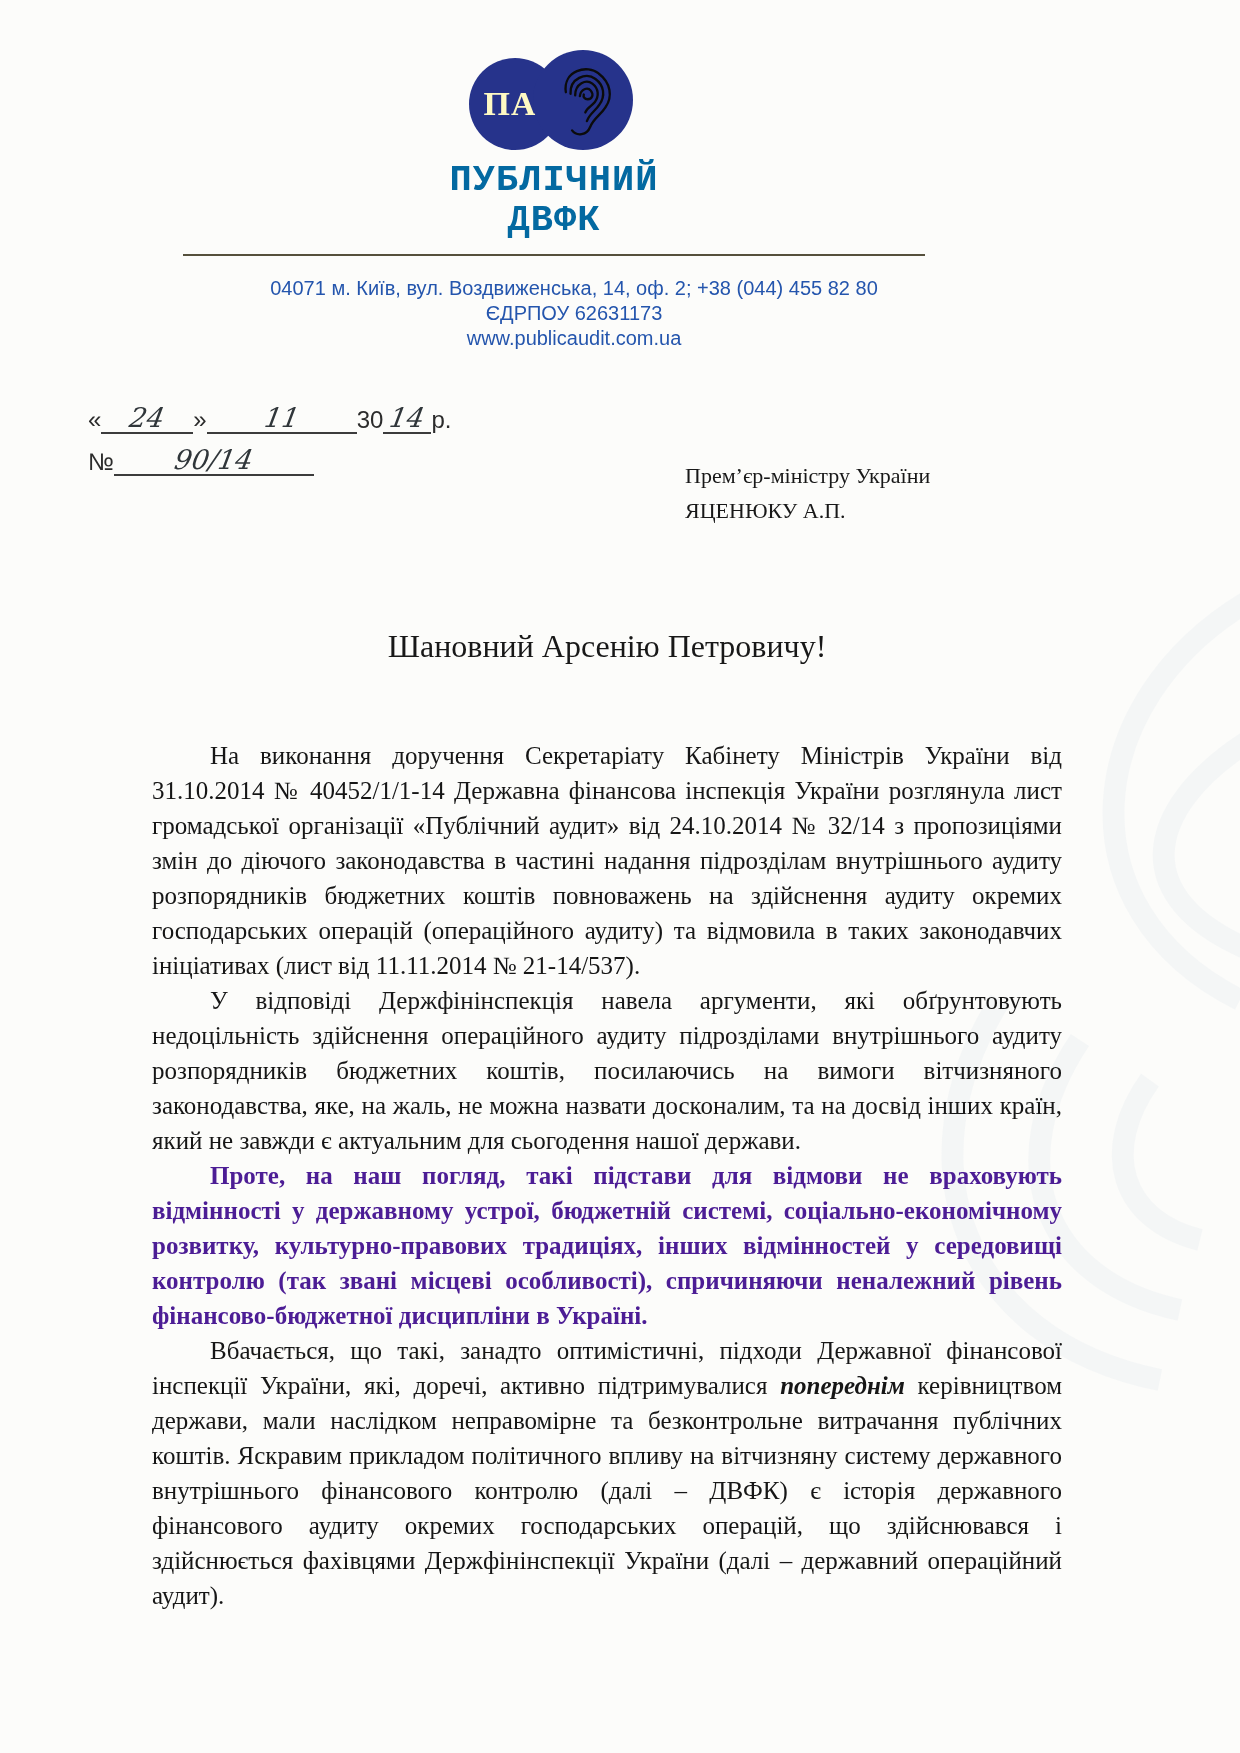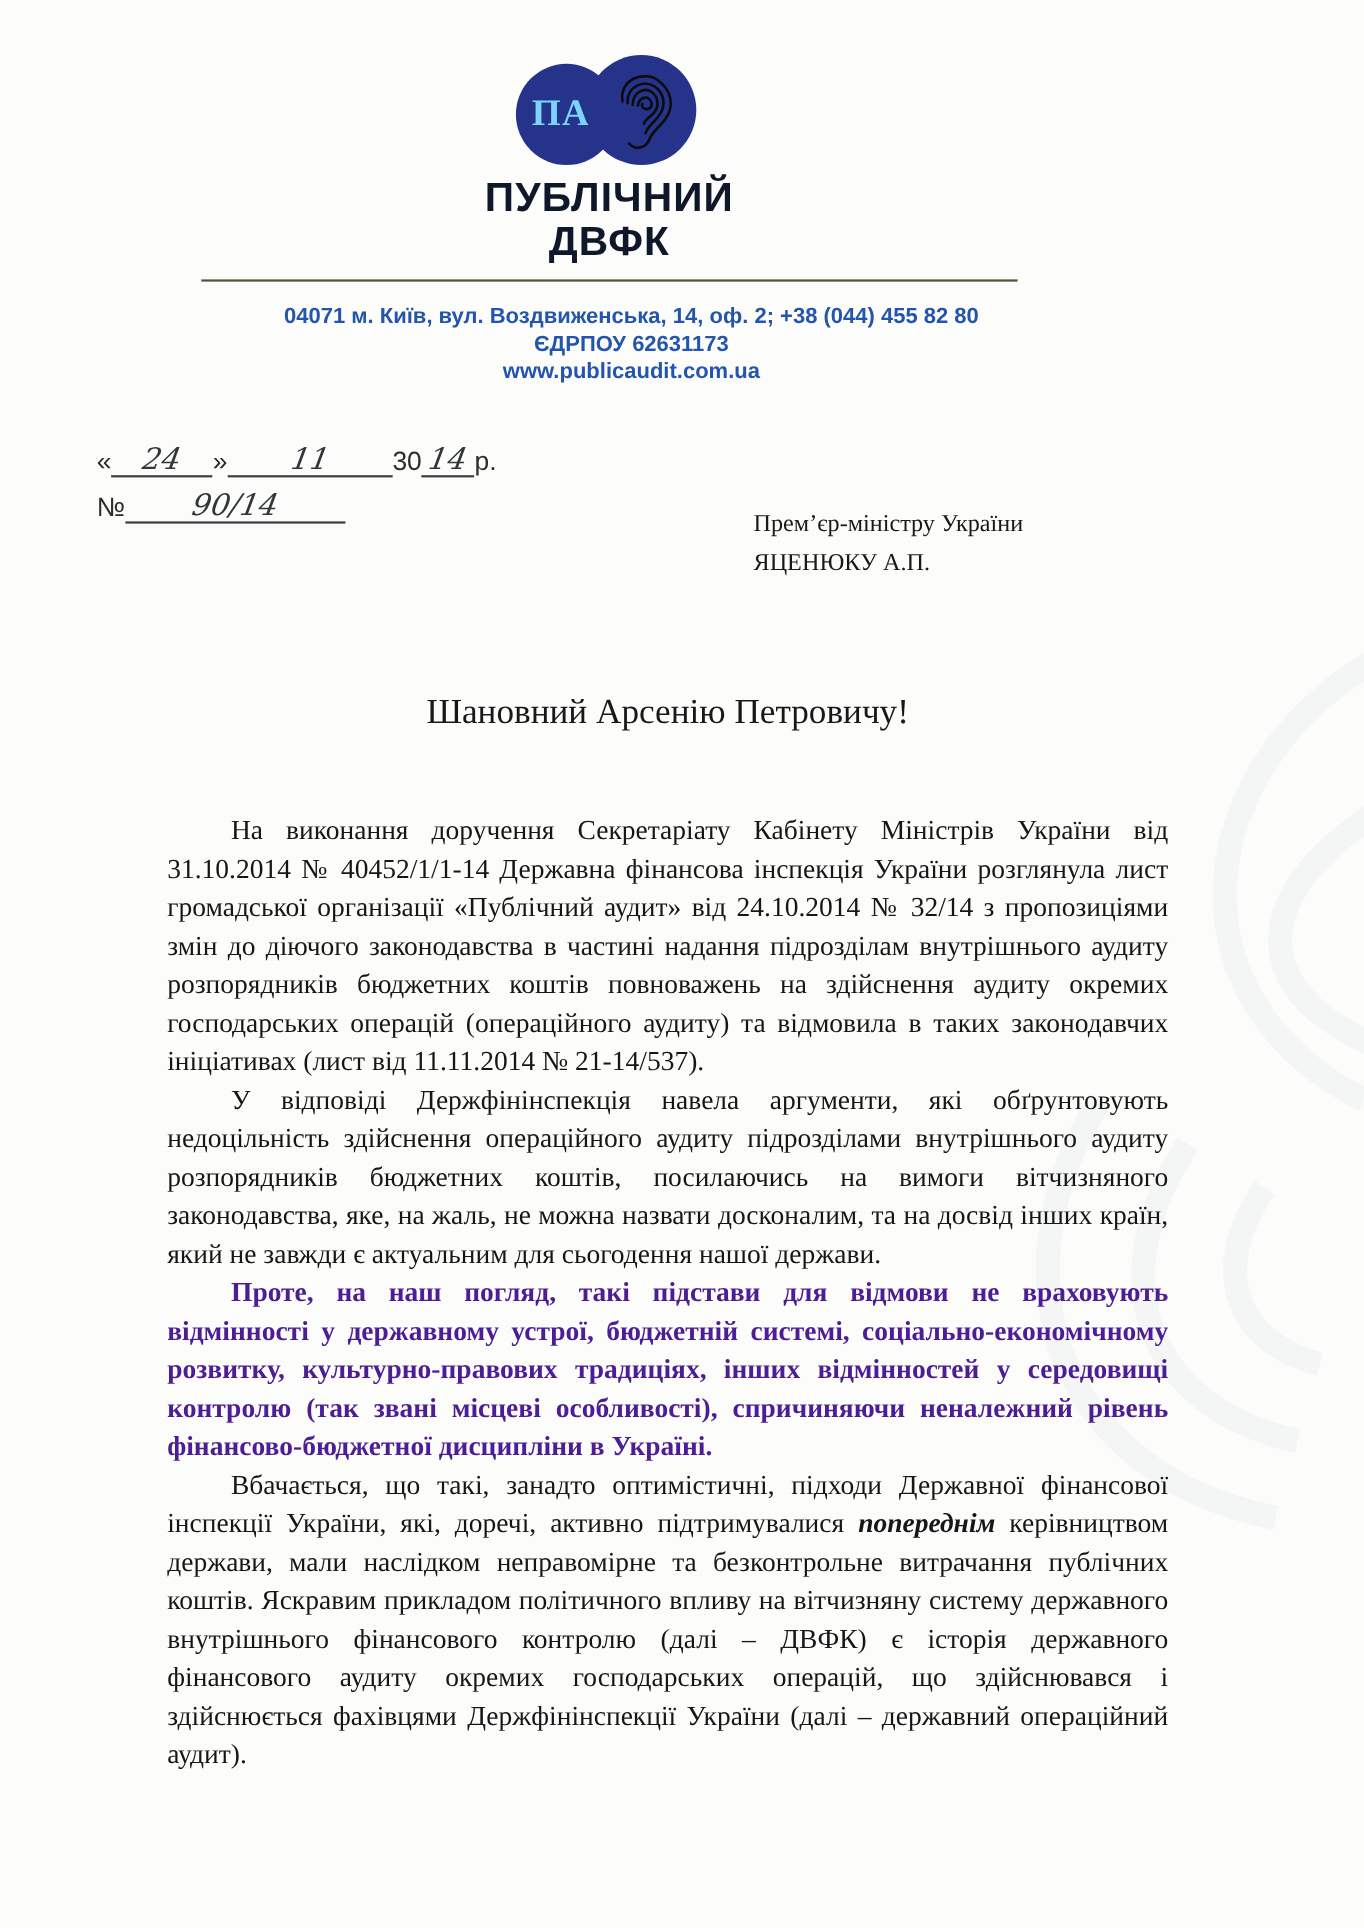--- a/index.html
+++ b/index.html
@@ -15,25 +15,25 @@
   }
   
   .scan-artifact { position:absolute; right:0; top:480px; opacity:.5; pointer-events:none; }
 
   
   .letterhead { position:absolute; left:0; top:0; width:1108px; text-align:center; }
   .logo-circles { position:relative; width:170px; height:104px; margin:50px auto 0; }
   .circle { position:absolute; border-radius:50%; background:#26338b; }
   .circle-left  { left:0;  top:8px;  width:92px; height:92px; display:flex; align-items:center; justify-content:center; }
   .circle-right { left:64px; top:0;  width:100px; height:100px; display:flex; align-items:center; justify-content:center; }
-  .monogram { font-family:"Liberation Serif", serif; font-weight:bold; font-size:34px; color:#7dd3fc; letter-spacing:1px; padding-right:10px; }
+  .monogram { font-family:"Liberation Serif", serif; font-weight:bold; font-size:34px; color:#fef9c3; letter-spacing:1px; padding-right:10px; }
   .ear { width:78px; height:84px; }
-  .org-name { font-family:Liberation Sans, sans-serif; font-weight:bold; font-size:37px; line-height:40px; color:#0f172a; letter-spacing:1px; margin-top:6px; }
+  .org-name { font-family:Liberation Mono, monospace; font-weight:bold; font-size:37px; line-height:40px; color:#0369a1; letter-spacing:1px; margin-top:6px; }
   .head-rule { width:742px; height:0; border-top:2px solid #55503c; margin:14px auto 0; }
-  .head-contacts { font-family:"Liberation Sans", sans-serif; font-weight:bold; color:#2455ad; font-size:20px; line-height:25px; margin-top:20px;padding-left:40px; }
+  .head-contacts { font-family:"Liberation Sans", sans-serif; font-weight:normal; color:#2455ad; font-size:20px; line-height:25px; margin-top:20px;padding-left:40px; }
 
   
   .dateline { position:absolute; left:88px; top:404px; font-family:"Liberation Sans", sans-serif; font-size:24px; color:#2c2c2c; }
   .numline  { position:absolute; left:88px; top:446px; font-family:"Liberation Sans", sans-serif; font-size:24px; color:#2c2c2c; }
   .blank { display:inline-block; border-bottom:2px solid #3c3c3c; text-align:center; vertical-align:bottom; height:30px; }
   .blank-day   { width:92px; }
   .blank-month { width:150px; }
   .blank-year  { width:48px; }
   .blank-num   { width:200px; text-align:center; }
   .hand { font-family:"DejaVu Serif", serif; font-style:italic; display:inline-block; transform:skewX(-10deg); color:#30363a; font-size:27px; line-height:27px; }

